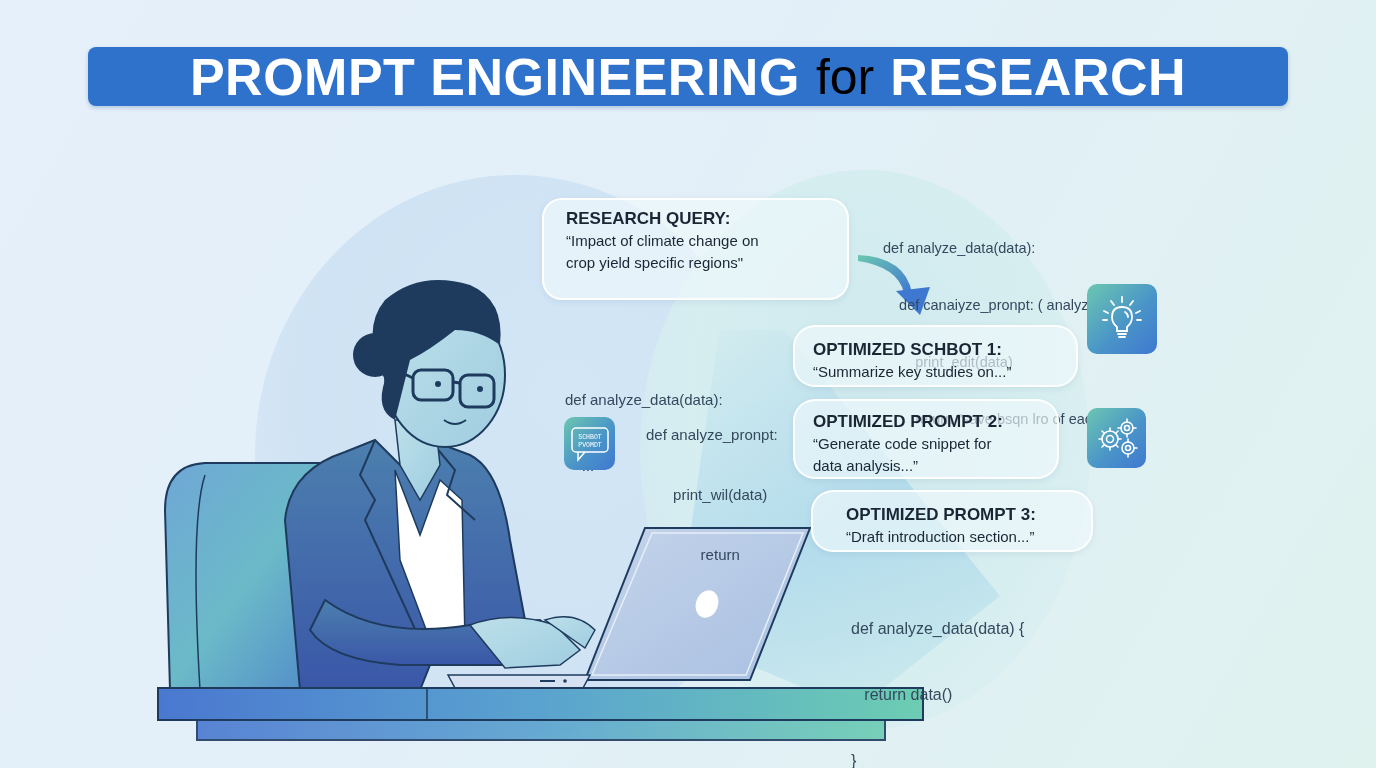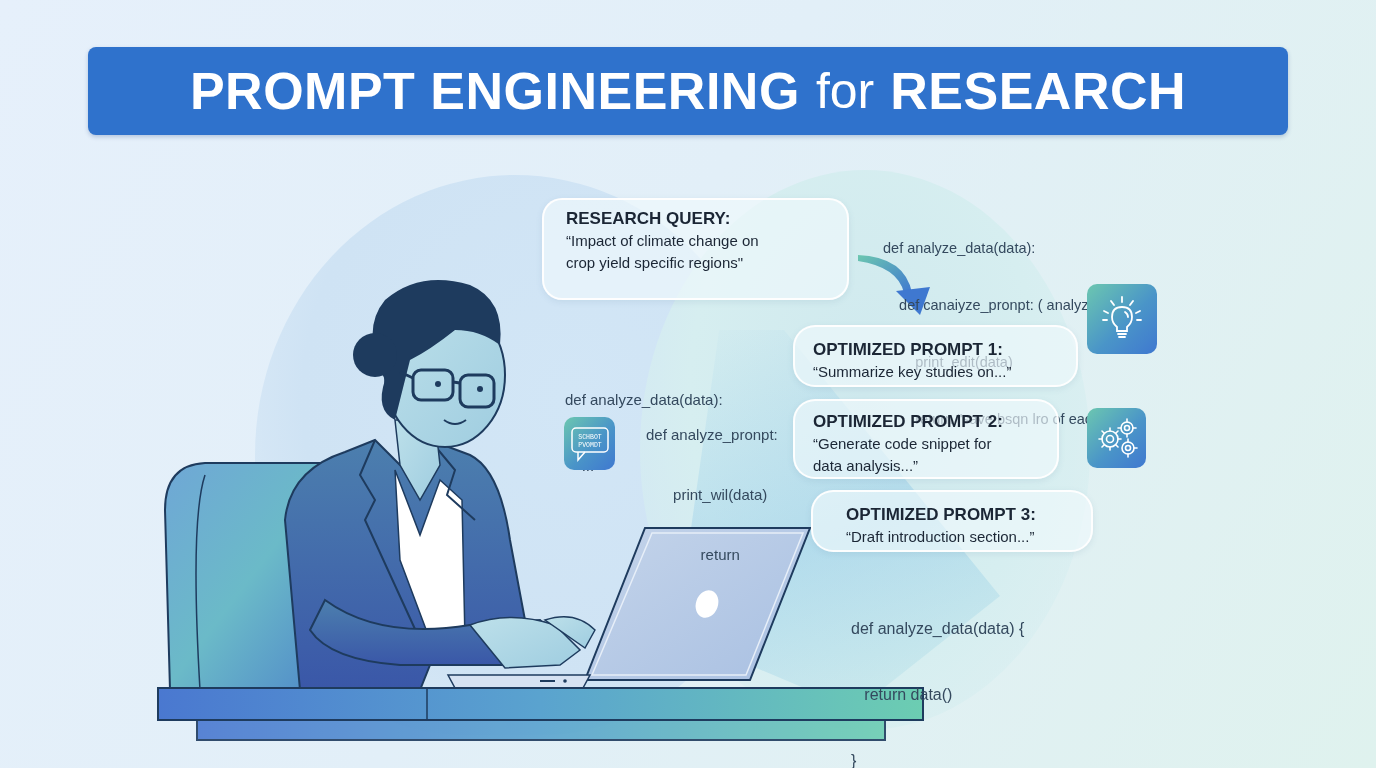--- a/index.html
+++ b/index.html
@@ -19,30 +19,30 @@
     border-radius: 50%;
     background: radial-gradient(ellipse at 50% 40%, #cfe9ee 0%, #d6eef0 55%, rgba(214,238,240,0) 100%);
   }
   .beam {
     position: absolute; left: 640px; top: 330px; width: 360px; height: 380px;
     background: linear-gradient(160deg, rgba(140,200,235,0.0) 0%, rgba(120,190,230,0.35) 55%, rgba(160,220,215,0.15) 100%);
     clip-path: polygon(22% 0%, 40% 0%, 100% 70%, 60% 100%, 10% 80%);
   }
 
   .title-bar {
-    position: absolute; left: 88px; top: 47px; width: 1200px; height: 88px;
+    position: absolute; left: 88px; top: 47px; width: 1200px; height: 59px;
     background: #2f72cc; border-radius: 8px;
     display: flex; align-items: center; justify-content: center;
     box-shadow: 0 2px 4px rgba(30,70,140,0.25);
   }
   .title-bar .t-bold {
     color: #fff; font-weight: bold; font-size: 52px; letter-spacing: 0.5px;
   }
   .title-bar .t-light {
-    color: #ffffff; font-weight: normal; font-size: 50px; margin: 0 16px;
+    color: #000000; font-weight: normal; font-size: 50px; margin: 0 16px;
   }
 
   .bubble {
     position: absolute;
     background: rgba(240, 249, 252, 0.65);
     border: 2px solid rgba(255,255,255,0.95);
     border-radius: 20px;
     box-shadow: 0 2px 6px rgba(80,120,160,0.12);
     padding: 14px 20px;
     color: #1d2b3a;
@@ -180,21 +180,21 @@
 <div class="icon-tile" style="left:564px; top:417px; width:51px; height:53px;">
   <svg width="44" height="44" viewBox="0 0 44 44">
     <rect x="4" y="6" width="36" height="24" rx="4" fill="none" stroke="#fff" stroke-width="1.5"></rect>
     <path d="M10 30 L10 38 L17 30" fill="none" stroke="#fff" stroke-width="1.5"></path>
     <text x="22" y="17" text-anchor="middle" font-size="6.5" fill="#fff" font-family="Liberation Mono, monospace">SCHBOT</text>
     <text x="22" y="25" text-anchor="middle" font-size="6.5" fill="#fff" font-family="Liberation Mono, monospace">PVOMDT</text>
   </svg>
 </div>
 
 <div class="bubble" style="left:793px; top:325px; width:285px; height:62px; padding:12px 18px; border-radius:22px;">
-  <div class="b-head">OPTIMIZED PROMPT 1:</div>
+  <div class="b-head">OPTIMIZED SCHBOT 1:</div>
   <div class="b-body">“Summarize key studies on...”</div>
 </div>
 
 <div class="bubble" style="left:793px; top:399px; width:266px; height:80px; padding:10px 18px; border-radius:22px;">
   <div class="b-head">OPTIMIZED PROMPT 2:</div>
   <div class="b-body">“Generate code snippet for</div>
   <div class="b-body">data analysis...”</div>
 </div>
 
 <div class="bubble" style="left:811px; top:490px; width:282px; height:62px; padding:12px 33px; border-radius:22px;">

